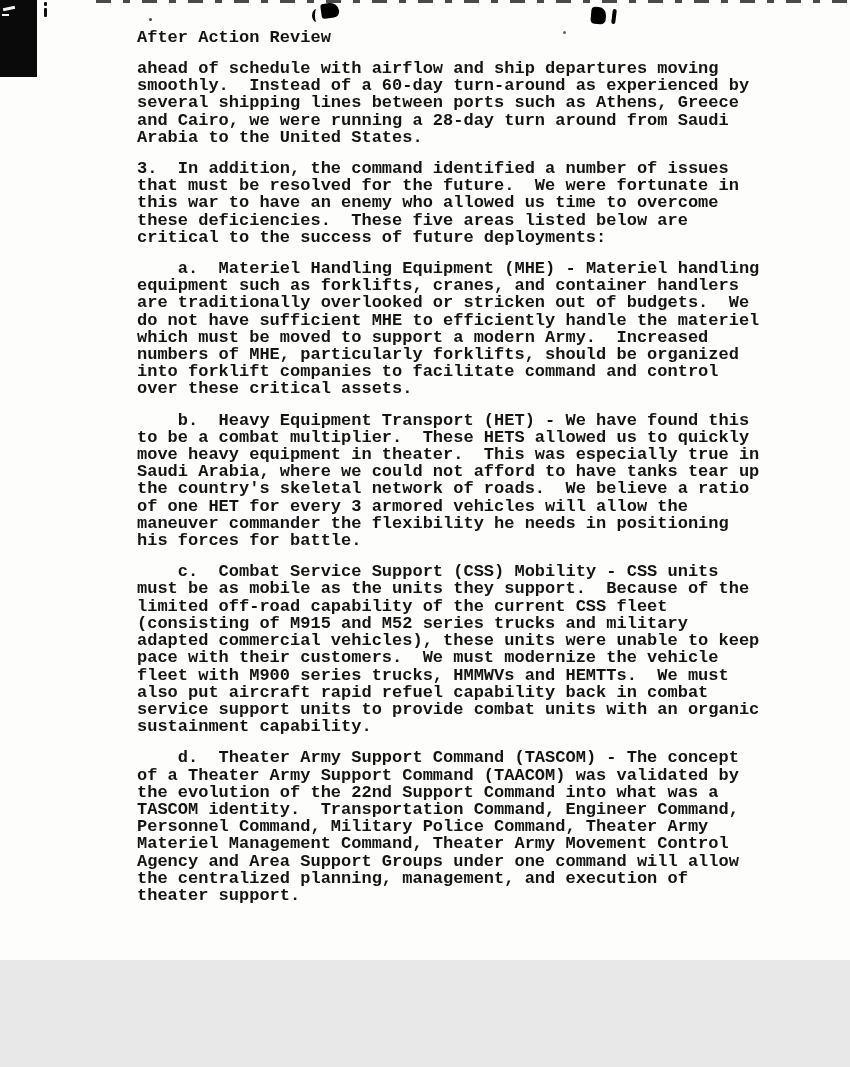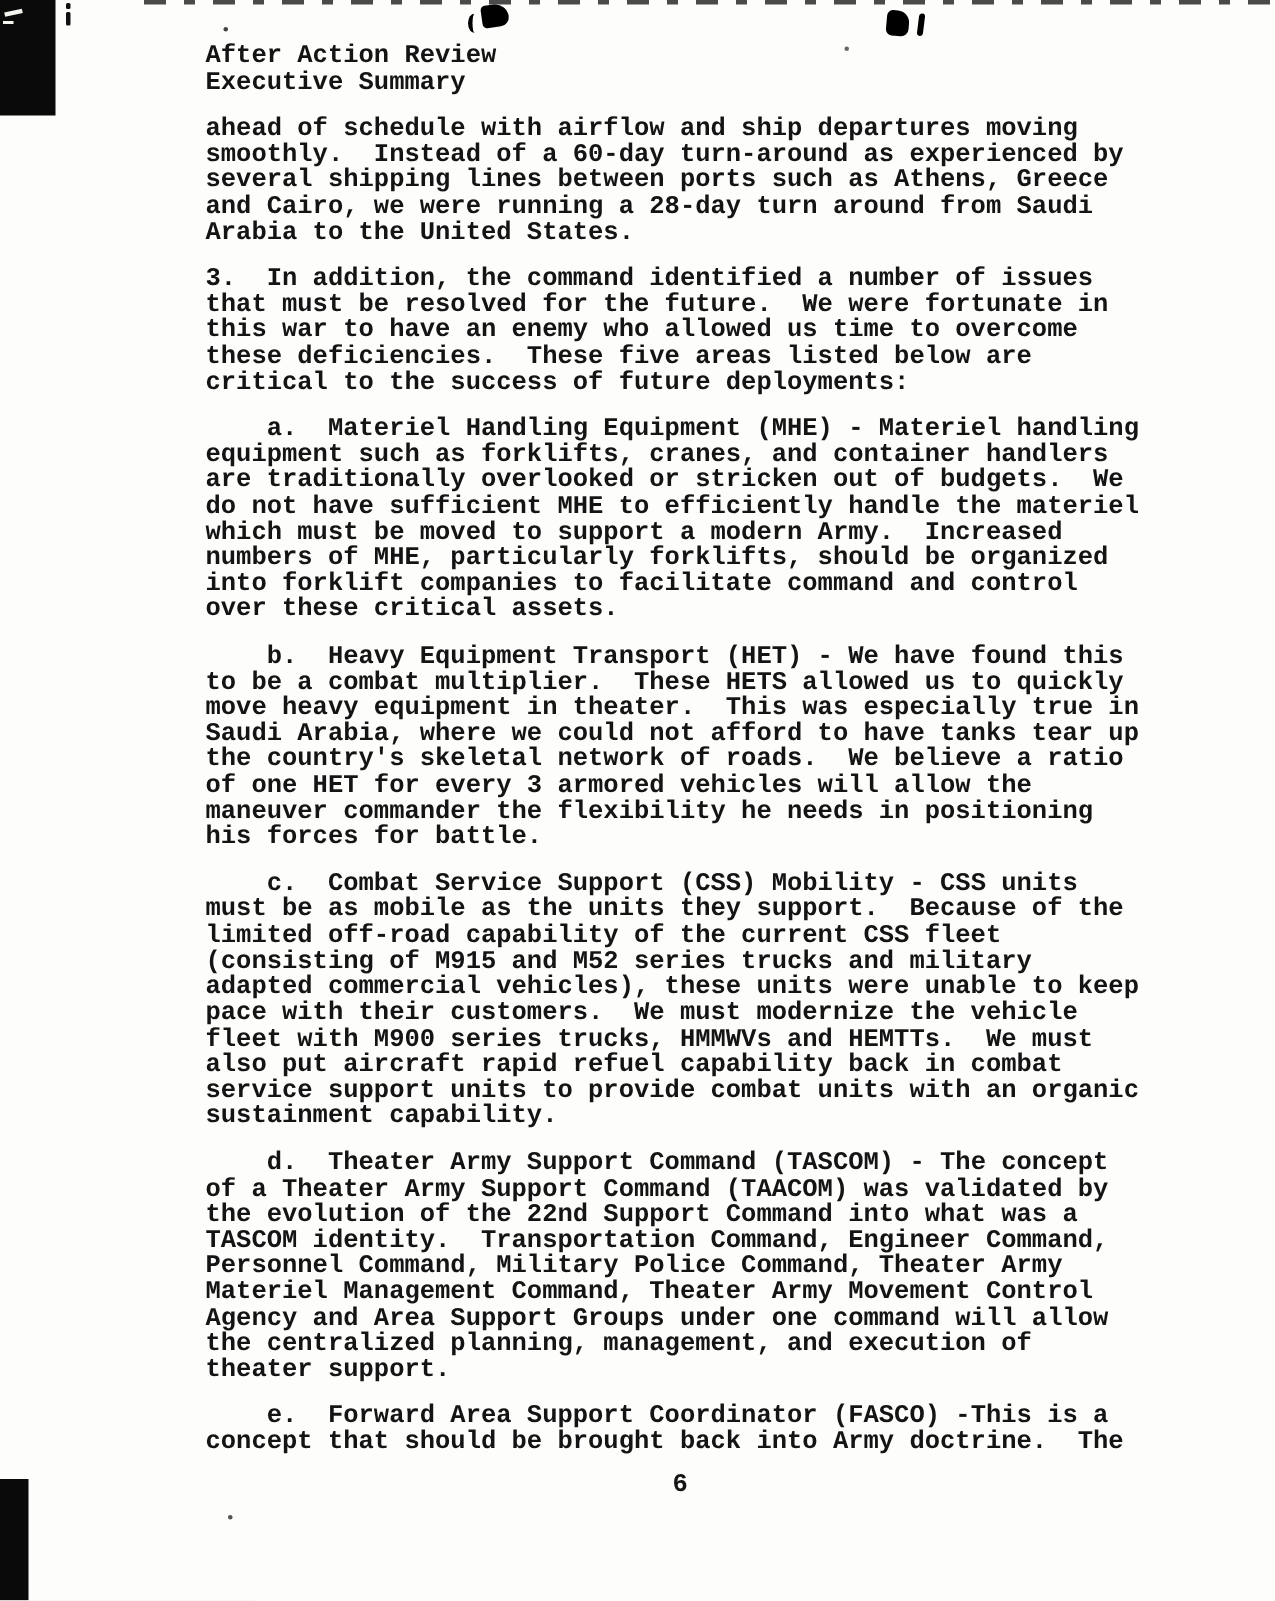--- a/index.html
+++ b/index.html
@@ -1,21 +1,21 @@
 <!DOCTYPE html>
 <html><head>
 <meta charset="utf-8">
 <style>
   html, body { margin: 0; padding: 0; }
   body { background: #e8e8e8; }
 
   .page {
     position: relative;
     width: 850px;
-    height: 1067px;
+    height: 960px;
     background: #fdfdfb;
     overflow: hidden;
     font-family: "Liberation Mono", "DejaVu Sans Mono", monospace;
     color: #141414;
   }
 
   
   .art-top-dashes {
     position: absolute;
     left: 96px; top: 0;
@@ -121,21 +121,20 @@
   <div class="art-blob1"></div>
   <div class="art-blob2"></div>
   <div class="art-blob2-bar"></div>
   <div class="speck speck-a"></div>
   <div class="speck speck-b"></div>
   <div class="speck speck-c"></div>
 
   <div class="content">
     <div class="doc-header">
       <div>After Action Review</div>
-      <div>Executive Summary</div>
     </div>
 
     <div class="doc-body">
       <p>ahead of schedule with airflow and ship departures moving
 smoothly.  Instead of a 60-day turn-around as experienced by
 several shipping lines between ports such as Athens, Greece
 and Cairo, we were running a 28-day turn around from Saudi
 Arabia to the United States.</p>
       <p>3.  In addition, the command identified a number of issues
 that must be resolved for the future.  We were fortunate in
@@ -170,20 +169,18 @@
 sustainment capability.</p>
       <p>    d.  Theater Army Support Command (TASCOM) - The concept
 of a Theater Army Support Command (TAACOM) was validated by
 the evolution of the 22nd Support Command into what was a
 TASCOM identity.  Transportation Command, Engineer Command,
 Personnel Command, Military Police Command, Theater Army
 Materiel Management Command, Theater Army Movement Control
 Agency and Area Support Groups under one command will allow
 the centralized planning, management, and execution of
 theater support.</p>
-      <p>    e.  Forward Area Support Coordinator (FASCO) -This is a
-concept that should be brought back into Army doctrine.  The</p>
     </div>
   </div>
 
   <div class="page-number">6</div>
 
 </div>
 
 </body></html>

